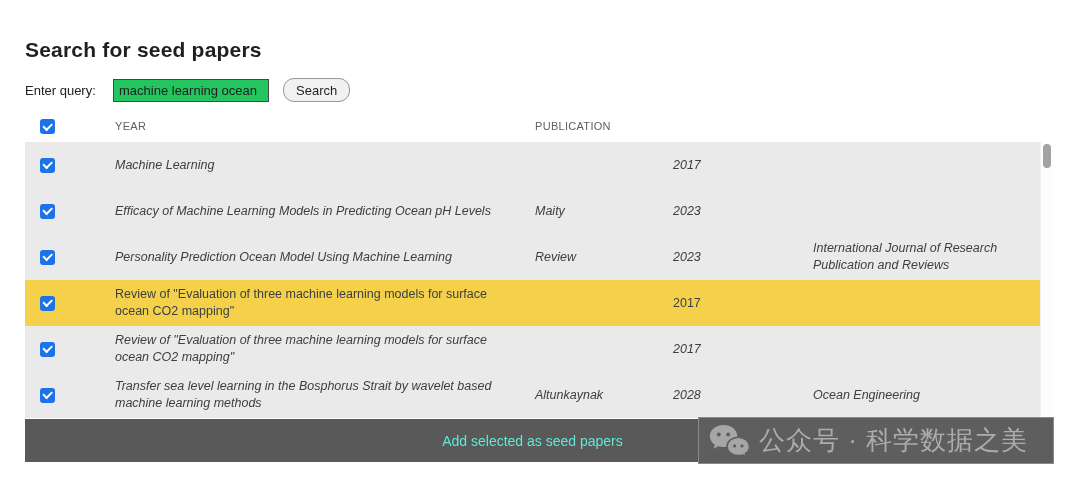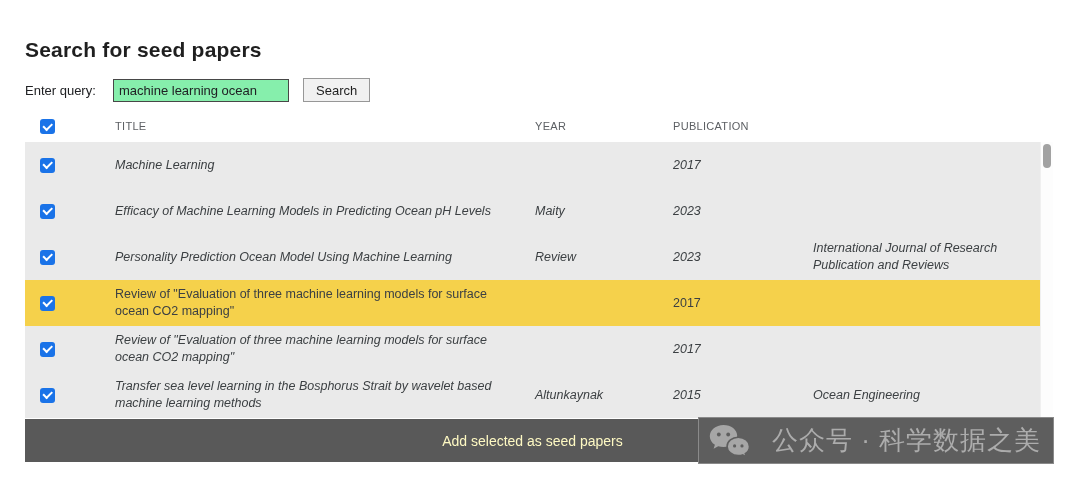--- a/index.html
+++ b/index.html
@@ -8,27 +8,27 @@
   .page { position:relative; width:1080px; height:489px; background:#fff; overflow:hidden; }
 
   .page-title {
     position:absolute; left:25px; top:38px;
     font-size:21px; font-weight:700; color:#1f1f1f; letter-spacing:.2px;
   }
 
   .query-row { position:absolute; left:25px; top:78px; height:24px; display:flex; align-items:center; }
   .query-label { font-size:13px; color:#202124; width:88px; }
   .query-input {
-    width:176px; height:23px; border:1.5px solid #474747; background:#86efac;
+    width:156px; height:23px; border:1.5px solid #474747; background:#22c55e;
     font-family:"Liberation Sans", sans-serif; font-size:13px; color:#202124; padding:2px 5px;
   }
   .search-button {
     margin-left:14px; height:24px; padding:0 12px;
     font-family:"Liberation Sans", sans-serif; font-size:13px; color:#1f1f1f;
-    background:#f1f1f1; border:1px solid #979797; border-radius:0; cursor:pointer;
+    background:#f1f1f1; border:1px solid #979797; border-radius:11px; cursor:pointer;
   }
 
   .grid-cols { display:grid; grid-template-columns:90px 420px 138px 140px 1fr; align-items:center; }
 
   .thead {
     position:absolute; left:25px; top:110px; width:1015px; height:32px;
     font-size:11px; color:#5c5f63; letter-spacing:.3px; background:#fff;
   }
   .cell { padding-right:18px; line-height:17px; }
   .cell.cb { padding-left:15px; padding-right:0; }
@@ -52,27 +52,27 @@
     background:#fdfdfd; border-left:1px solid #f0f0f0;
   }
   .scroll-thumb {
     position:absolute; left:2px; top:2px; width:8px; height:24px;
     background:#a2a2a2; border-radius:4px; cursor:pointer;
   }
 
   .footer-bar {
     position:absolute; left:25px; top:419px; width:1015px; height:43px;
     background:#595959; display:flex; align-items:center; justify-content:center;
-    color:#fef9c3; font-size:14px; cursor:pointer;
+    color:#5eead4; font-size:14px; cursor:pointer;
   }
 
   .watermark {
     position:absolute; left:698px; top:417px; width:356px; height:47px;
     background:#5e5e5e; border:1px solid #8a8a8a;
-    display:flex; align-items:center; gap:22px; padding-left:10px; overflow:hidden;
+    display:flex; align-items:center; gap:9px; padding-left:10px; overflow:hidden;
   }
   .watermark-text {
     font-size:26px; color:#acacac; letter-spacing:1px; white-space:nowrap;
   }
   .wechat-icon { width:41px; height:34px; flex:0 0 auto; }
 </style>
 </head>
 <body>
 
 <div class="page">
@@ -82,21 +82,20 @@
   <div class="query-row">
     <span class="query-label">Enter query:</span>
     <input class="query-input" type="text" value="machine learning ocean" style="">
     <button class="search-button">Search</button>
   </div>
 
   <div class="thead grid-cols">
     <div class="cell cb">
       <span class="checkbox"></span>
     </div>
-    <div class="cell">TITLE</div>
     <div class="cell">YEAR</div>
     <div class="cell">PUBLICATION</div>
   </div>
 
   <div class="tbody">
   <div class="row grid-cols row-plain">
     <div class="cell cb">
       <span class="checkbox"></span>
     </div>
     <div class="cell">Machine Learning</div>
@@ -143,21 +142,21 @@
     <div class="cell">2017</div>
     <div class="cell"></div>
   </div>
 
   <div class="row grid-cols row-plain">
     <div class="cell cb">
       <span class="checkbox"></span>
     </div>
     <div class="cell">Transfer sea level learning in the Bosphorus Strait by wavelet based machine learning methods</div>
     <div class="cell">Altunkaynak</div>
-    <div class="cell">2015</div>
+    <div class="cell">2028</div>
     <div class="cell">Ocean Engineering</div>
   </div>
 </div>
 
   <div class="scroll-track">
     <div class="scroll-thumb"></div>
   </div>
 
   <div class="footer-bar">
     <span>Add selected as seed papers</span>

